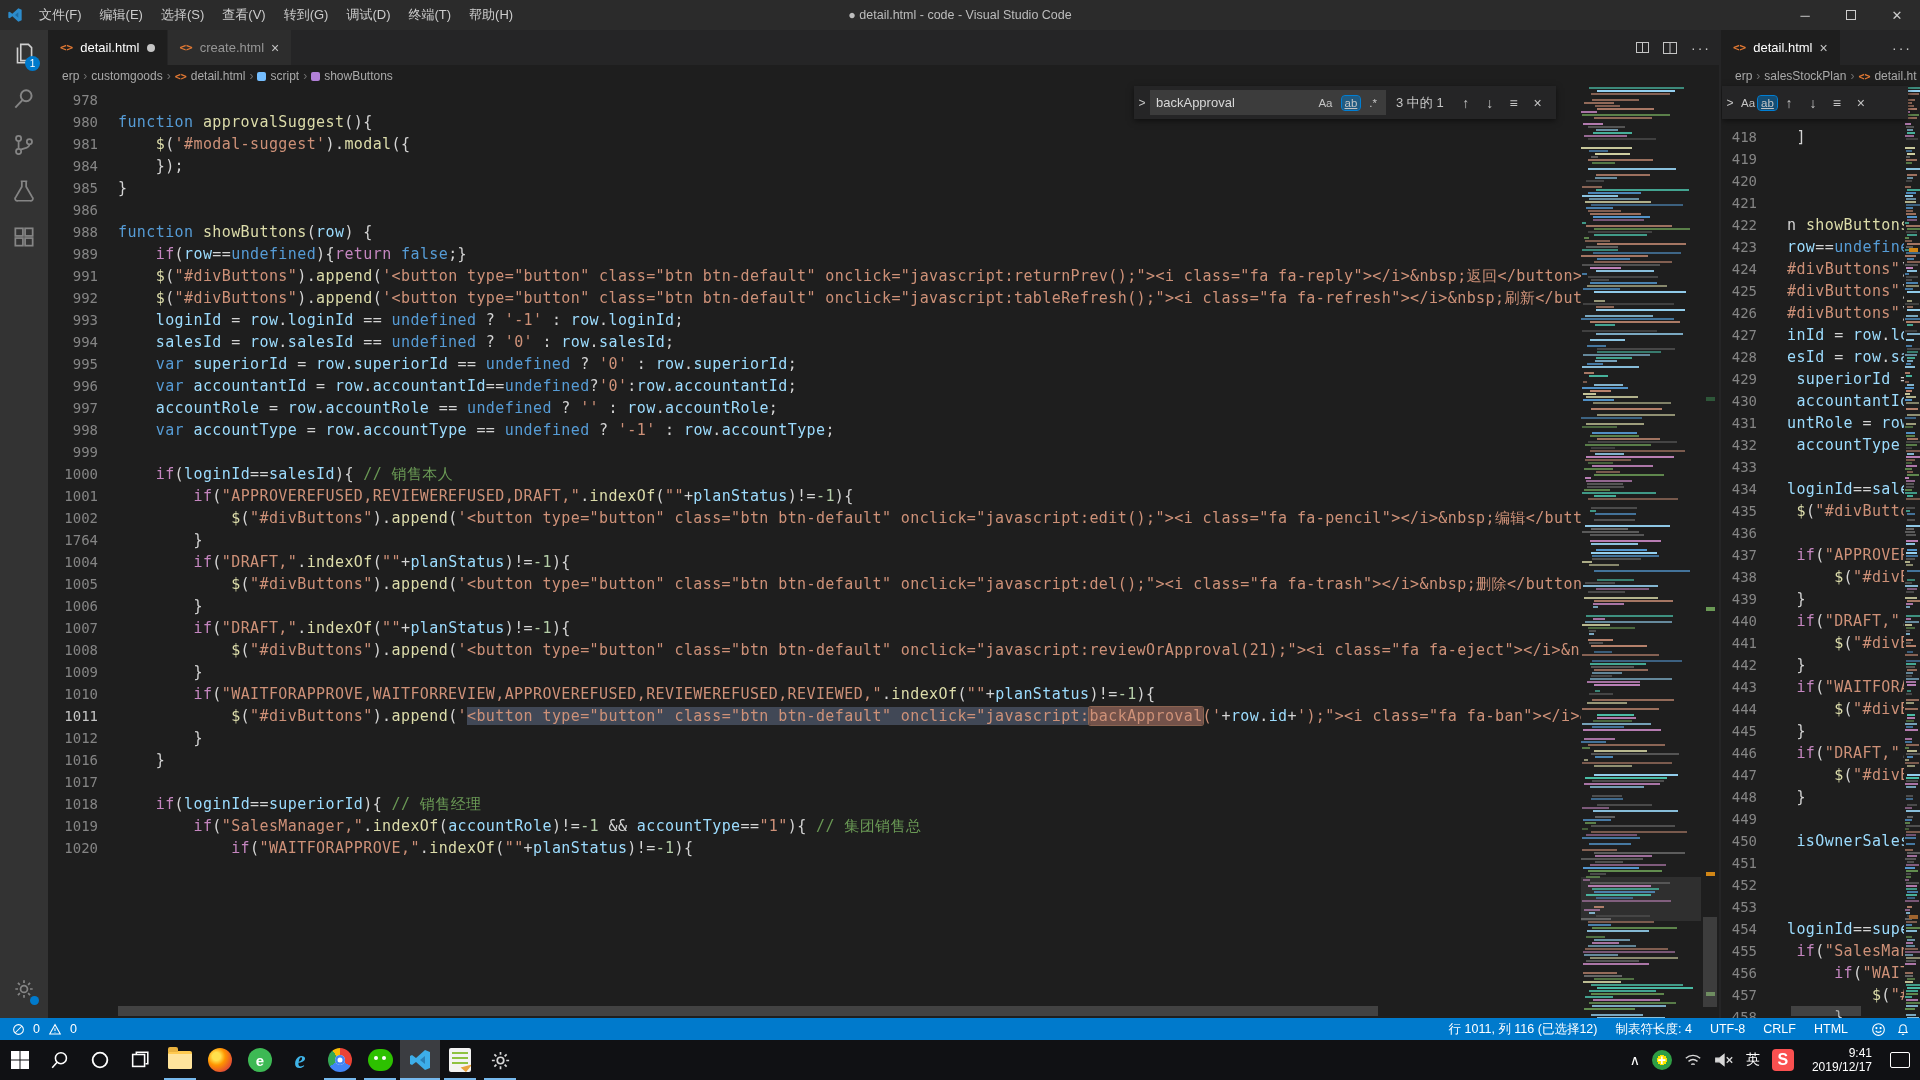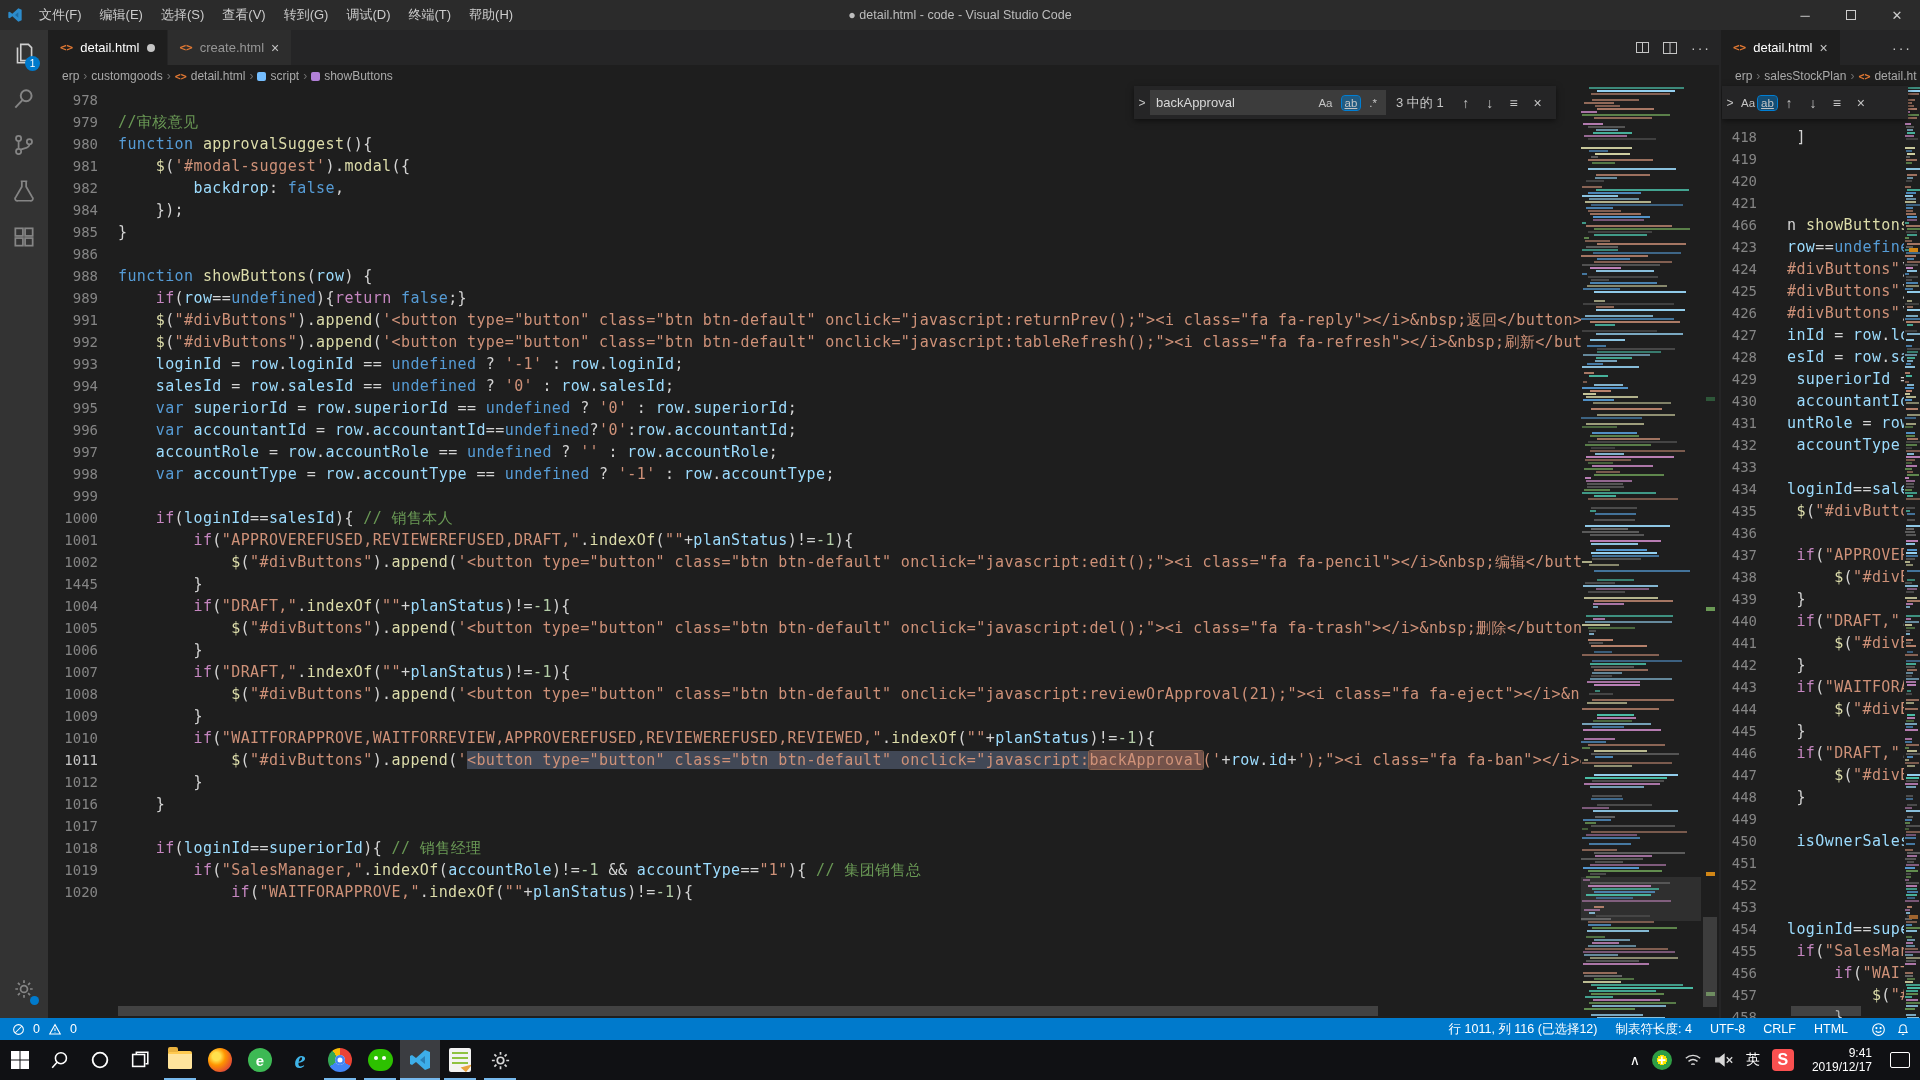--- a/index.html
+++ b/index.html
@@ -232,42 +232,40 @@
       <span class="crumb-sep">›</span>
       <span class="sym sym-script"></span>
       <span>script</span>
       <span class="crumb-sep">›</span>
       <span class="sym sym-fn"></span>
       <span>showButtons</span>
     </div>
 
   <div class="lines mono" id="linesL">
       <div class="cl"><span class="ln">978</span><span class="lt"></span></div>
-      <div class="cl"><span class="ln">979</span><span class="lt"><span class="cm">//审核意见</span></span></div>
       <div class="cl"><span class="ln">980</span><span class="lt"><span class="kw">function</span><span class="pl"> </span><span class="fn">approvalSuggest</span><span class="pl">(){</span></span></div>
       <div class="cl"><span class="ln">981</span><span class="lt"><span class="pl">    </span><span class="fn">$</span><span class="pl">(</span><span class="st">'#modal-suggest'</span><span class="pl">).</span><span class="fn">modal</span><span class="pl">({</span></span></div>
-      <div class="cl"><span class="ln">982</span><span class="lt"><span class="pl">        </span><span class="vr">backdrop</span><span class="pl">: </span><span class="kw">false</span><span class="pl">,</span></span></div>
       <div class="cl"><span class="ln">984</span><span class="lt"><span class="pl">    });</span></span></div>
       <div class="cl"><span class="ln">985</span><span class="lt"><span class="pl">}</span></span></div>
       <div class="cl"><span class="ln">986</span><span class="lt"></span></div>
       <div class="cl"><span class="ln">988</span><span class="lt"><span class="kw">function</span><span class="pl"> </span><span class="fn">showButtons</span><span class="pl">(</span><span class="vr">row</span><span class="pl">) {</span></span></div>
       <div class="cl"><span class="ln">989</span><span class="lt"><span class="pl">    </span><span class="ct">if</span><span class="pl">(</span><span class="vr">row</span><span class="pl">==</span><span class="kw">undefined</span><span class="pl">){</span><span class="ct">return</span><span class="pl"> </span><span class="kw">false</span><span class="pl">;}</span></span></div>
       <div class="cl"><span class="ln">991</span><span class="lt"><span class="pl">    </span><span class="fn">$</span><span class="pl">(</span><span class="st">"#divButtons"</span><span class="pl">).</span><span class="fn">append</span><span class="pl">(</span><span class="st">'&lt;button type="button" class="btn btn-default" onclick="javascript:returnPrev();"&gt;&lt;i class="fa fa-reply"&gt;&lt;/i&gt;&amp;nbsp;返回&lt;/button&gt;&amp;nbsp;&amp;r</span></span></div>
       <div class="cl"><span class="ln">992</span><span class="lt"><span class="pl">    </span><span class="fn">$</span><span class="pl">(</span><span class="st">"#divButtons"</span><span class="pl">).</span><span class="fn">append</span><span class="pl">(</span><span class="st">'&lt;button type="button" class="btn btn-default" onclick="javascript:tableRefresh();"&gt;&lt;i class="fa fa-refresh"&gt;&lt;/i&gt;&amp;nbsp;刷新&lt;/button&gt;&amp;nbs</span></span></div>
       <div class="cl"><span class="ln">993</span><span class="lt"><span class="pl">    </span><span class="vr">loginId</span><span class="pl"> = </span><span class="vr">row</span><span class="pl">.</span><span class="vr">loginId</span><span class="pl"> == </span><span class="kw">undefined</span><span class="pl"> ? </span><span class="st">'-1'</span><span class="pl"> : </span><span class="vr">row</span><span class="pl">.</span><span class="vr">loginId</span><span class="pl">;</span></span></div>
       <div class="cl"><span class="ln">994</span><span class="lt"><span class="pl">    </span><span class="vr">salesId</span><span class="pl"> = </span><span class="vr">row</span><span class="pl">.</span><span class="vr">salesId</span><span class="pl"> == </span><span class="kw">undefined</span><span class="pl"> ? </span><span class="st">'0'</span><span class="pl"> : </span><span class="vr">row</span><span class="pl">.</span><span class="vr">salesId</span><span class="pl">;</span></span></div>
       <div class="cl"><span class="ln">995</span><span class="lt"><span class="pl">    </span><span class="kw">var</span><span class="pl"> </span><span class="vr">superiorId</span><span class="pl"> = </span><span class="vr">row</span><span class="pl">.</span><span class="vr">superiorId</span><span class="pl"> == </span><span class="kw">undefined</span><span class="pl"> ? </span><span class="st">'0'</span><span class="pl"> : </span><span class="vr">row</span><span class="pl">.</span><span class="vr">superiorId</span><span class="pl">;</span></span></div>
       <div class="cl"><span class="ln">996</span><span class="lt"><span class="pl">    </span><span class="kw">var</span><span class="pl"> </span><span class="vr">accountantId</span><span class="pl"> = </span><span class="vr">row</span><span class="pl">.</span><span class="vr">accountantId</span><span class="pl">==</span><span class="kw">undefined</span><span class="pl">?</span><span class="st">'0'</span><span class="pl">:</span><span class="vr">row</span><span class="pl">.</span><span class="vr">accountantId</span><span class="pl">;</span></span></div>
       <div class="cl"><span class="ln">997</span><span class="lt"><span class="pl">    </span><span class="vr">accountRole</span><span class="pl"> = </span><span class="vr">row</span><span class="pl">.</span><span class="vr">accountRole</span><span class="pl"> == </span><span class="kw">undefined</span><span class="pl"> ? </span><span class="st">''</span><span class="pl"> : </span><span class="vr">row</span><span class="pl">.</span><span class="vr">accountRole</span><span class="pl">;</span></span></div>
       <div class="cl"><span class="ln">998</span><span class="lt"><span class="pl">    </span><span class="kw">var</span><span class="pl"> </span><span class="vr">accountType</span><span class="pl"> = </span><span class="vr">row</span><span class="pl">.</span><span class="vr">accountType</span><span class="pl"> == </span><span class="kw">undefined</span><span class="pl"> ? </span><span class="st">'-1'</span><span class="pl"> : </span><span class="vr">row</span><span class="pl">.</span><span class="vr">accountType</span><span class="pl">;</span></span></div>
       <div class="cl"><span class="ln">999</span><span class="lt"></span></div>
       <div class="cl"><span class="ln">1000</span><span class="lt"><span class="pl">    </span><span class="ct">if</span><span class="pl">(</span><span class="vr">loginId</span><span class="pl">==</span><span class="vr">salesId</span><span class="pl">){ </span><span class="cm">// 销售本人</span></span></div>
       <div class="cl"><span class="ln">1001</span><span class="lt"><span class="pl">        </span><span class="ct">if</span><span class="pl">(</span><span class="st">"APPROVEREFUSED,REVIEWEREFUSED,DRAFT,"</span><span class="pl">.</span><span class="fn">indexOf</span><span class="pl">(</span><span class="st">""</span><span class="pl">+</span><span class="vr">planStatus</span><span class="pl">)!=</span><span class="nu">-1</span><span class="pl">){</span></span></div>
       <div class="cl"><span class="ln">1002</span><span class="lt"><span class="pl">            </span><span class="fn">$</span><span class="pl">(</span><span class="st">"#divButtons"</span><span class="pl">).</span><span class="fn">append</span><span class="pl">(</span><span class="st">'&lt;button type="button" class="btn btn-default" onclick="javascript:edit();"&gt;&lt;i class="fa fa-pencil"&gt;&lt;/i&gt;&amp;nbsp;编辑&lt;/button&gt;&amp;nbsp</span></span></div>
-      <div class="cl"><span class="ln">1445</span><span class="lt"><span class="pl">        }</span></span></div>
+      <div class="cl"><span class="ln">1764</span><span class="lt"><span class="pl">        }</span></span></div>
       <div class="cl"><span class="ln">1004</span><span class="lt"><span class="pl">        </span><span class="ct">if</span><span class="pl">(</span><span class="st">"DRAFT,"</span><span class="pl">.</span><span class="fn">indexOf</span><span class="pl">(</span><span class="st">""</span><span class="pl">+</span><span class="vr">planStatus</span><span class="pl">)!=</span><span class="nu">-1</span><span class="pl">){</span></span></div>
       <div class="cl"><span class="ln">1005</span><span class="lt"><span class="pl">            </span><span class="fn">$</span><span class="pl">(</span><span class="st">"#divButtons"</span><span class="pl">).</span><span class="fn">append</span><span class="pl">(</span><span class="st">'&lt;button type="button" class="btn btn-default" onclick="javascript:del();"&gt;&lt;i class="fa fa-trash"&gt;&lt;/i&gt;&amp;nbsp;删除&lt;/button&gt;&amp;nbsp;&amp;</span></span></div>
       <div class="cl"><span class="ln">1006</span><span class="lt"><span class="pl">        }</span></span></div>
       <div class="cl"><span class="ln">1007</span><span class="lt"><span class="pl">        </span><span class="ct">if</span><span class="pl">(</span><span class="st">"DRAFT,"</span><span class="pl">.</span><span class="fn">indexOf</span><span class="pl">(</span><span class="st">""</span><span class="pl">+</span><span class="vr">planStatus</span><span class="pl">)!=</span><span class="nu">-1</span><span class="pl">){</span></span></div>
       <div class="cl"><span class="ln">1008</span><span class="lt"><span class="pl">            </span><span class="fn">$</span><span class="pl">(</span><span class="st">"#divButtons"</span><span class="pl">).</span><span class="fn">append</span><span class="pl">(</span><span class="st">'&lt;button type="button" class="btn btn-default" onclick="javascript:reviewOrApproval(21);"&gt;&lt;i class="fa fa-eject"&gt;&lt;/i&gt;&amp;nbsp;提交</span></span></div>
       <div class="cl"><span class="ln">1009</span><span class="lt"><span class="pl">        }</span></span></div>
       <div class="cl"><span class="ln">1010</span><span class="lt"><span class="pl">        </span><span class="ct">if</span><span class="pl">(</span><span class="st">"WAITFORAPPROVE,WAITFORREVIEW,APPROVEREFUSED,REVIEWEREFUSED,REVIEWED,"</span><span class="pl">.</span><span class="fn">indexOf</span><span class="pl">(</span><span class="st">""</span><span class="pl">+</span><span class="vr">planStatus</span><span class="pl">)!=</span><span class="nu">-1</span><span class="pl">){</span></span></div>
       <div class="cl"><span class="ln act">1011</span><span class="lt"><span class="pl">            </span><span class="fn">$</span><span class="pl">(</span><span class="st">"#divButtons"</span><span class="pl">).</span><span class="fn">append</span><span class="pl">(</span><span class="st">'</span><span class="st sel">&lt;button type="button" class="btn btn-default" onclick="javascript:</span><span class="st fm">backApproval</span><span class="st">('</span><span class="pl">+</span><span class="vr">row</span><span class="pl">.</span><span class="vr">id</span><span class="pl">+</span><span class="st">');"&gt;&lt;i class="fa fa-ban"&gt;&lt;/i&gt;&amp;nbsp;撤</span></span></div>
       <div class="cl"><span class="ln">1012</span><span class="lt"><span class="pl">        }</span></span></div>
       <div class="cl"><span class="ln">1016</span><span class="lt"><span class="pl">    }</span></span></div>
@@ -638,21 +636,21 @@
       <span class="crumb-sep">›</span>
       <span class="crumb-code">&lt;&gt;</span>
       <span>detail.ht</span>
     </div>
 
   <div class="lines mono" id="linesR">
       <div class="cl"><span class="ln">418</span><span class="lt"><span class="pl"> ]</span></span></div>
       <div class="cl"><span class="ln">419</span><span class="lt"></span></div>
       <div class="cl"><span class="ln">420</span><span class="lt"></span></div>
       <div class="cl"><span class="ln">421</span><span class="lt"></span></div>
-      <div class="cl"><span class="ln">466</span><span class="lt"><span class="pl">n </span><span class="fn">showButtons</span></span></div>
+      <div class="cl"><span class="ln">422</span><span class="lt"><span class="pl">n </span><span class="fn">showButtons</span></span></div>
       <div class="cl"><span class="ln">423</span><span class="lt"><span class="vr">row</span><span class="pl">==</span><span class="kw">undefined</span></span></div>
       <div class="cl"><span class="ln">424</span><span class="lt"><span class="st">#divButtons"</span><span class="pl">).</span></span></div>
       <div class="cl"><span class="ln">425</span><span class="lt"><span class="st">#divButtons"</span><span class="pl">).</span></span></div>
       <div class="cl"><span class="ln">426</span><span class="lt"><span class="st">#divButtons"</span><span class="pl">).</span></span></div>
       <div class="cl"><span class="ln">427</span><span class="lt"><span class="vr">inId</span><span class="pl"> = </span><span class="vr">row</span><span class="pl">.</span><span class="vr">log</span></span></div>
       <div class="cl"><span class="ln">428</span><span class="lt"><span class="vr">esId</span><span class="pl"> = </span><span class="vr">row</span><span class="pl">.</span><span class="vr">sal</span></span></div>
       <div class="cl"><span class="ln">429</span><span class="lt"><span class="pl"> </span><span class="vr">superiorId</span><span class="pl"> =</span></span></div>
       <div class="cl"><span class="ln">430</span><span class="lt"><span class="pl"> </span><span class="vr">accountantId</span></span></div>
       <div class="cl"><span class="ln">431</span><span class="lt"><span class="vr">untRole</span><span class="pl"> = </span><span class="vr">row</span></span></div>
       <div class="cl"><span class="ln">432</span><span class="lt"><span class="pl"> </span><span class="vr">accountType</span><span class="pl"> =</span></span></div>

